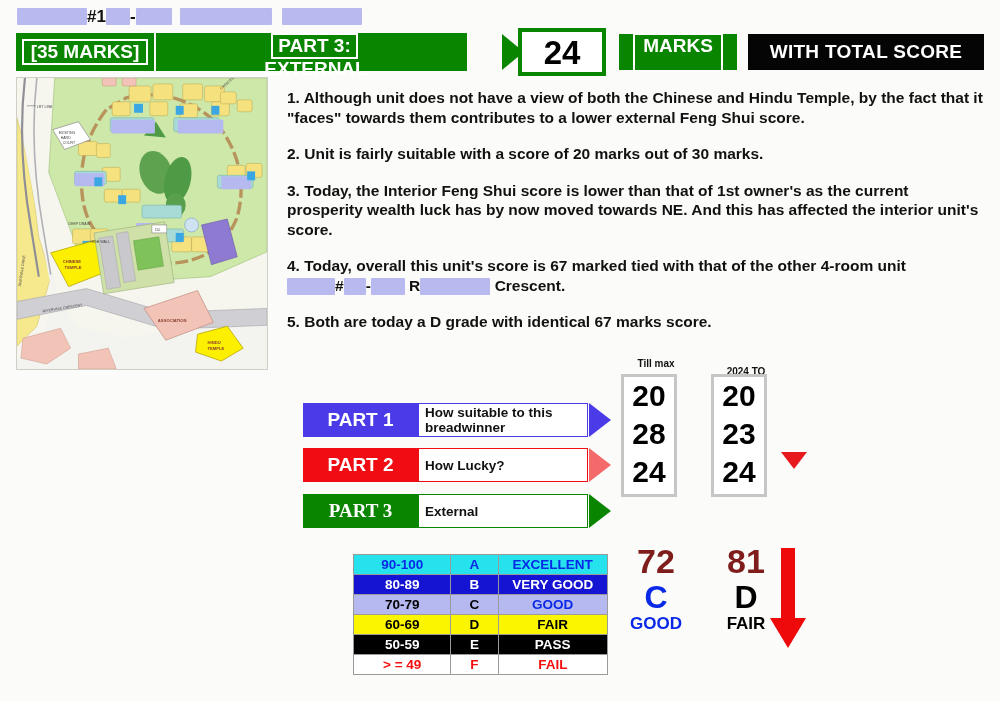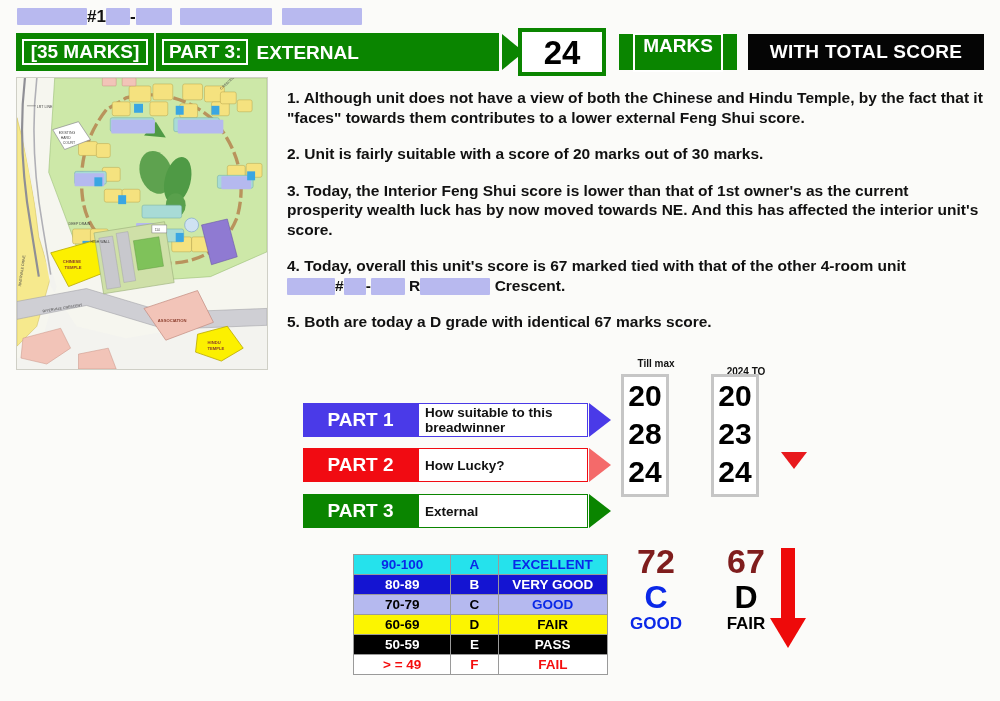--- a/index.html
+++ b/index.html
@@ -41,23 +41,23 @@
     display:flex;align-items:center;justify-content:center;
   }
   #marks-badge .inner{
     border:2px solid #ffffff;
     color:#fff;font-size:19px;font-weight:bold;
     padding:1px 7px 2px 7px;
     line-height:19px;
   }
   #part-band{
     position:absolute;left:140px;top:0;
-    width:343px;height:38px;
+    width:311px;height:38px;
     background:#0a8500;
-    display:flex;align-items:center;
+    display:flex;align-items:center;flex-direction:column;
   }
   #part-tag{
     border:2px solid #ffffff;
     color:#fff;font-size:19px;font-weight:bold;
     margin-left:6px;padding:1px 5px 2px 5px;
     line-height:19px;
   }
   #part-title{
     color:#fff;font-size:19px;font-weight:bold;
     margin-left:8px;line-height:19px;
@@ -153,21 +153,21 @@
   }
   .part-arrow{
     position:absolute;left:286px;top:0;
     width:0;height:0;
     border-top:17px solid transparent;
     border-bottom:17px solid transparent;
   }
 
   .score-col{
     position:absolute;top:19px;
-    width:48px;height:123px;
+    width:56px;height:123px;
     background:#ffffff;
     border:3px solid #c6c6c6;
     box-sizing:border-box;
   }
   #col-2023{left:318px;}
   #col-2043{left:408px;}
   .score-cell{
     height:38px;width:100%;
     display:flex;align-items:center;justify-content:center;
     font-size:30px;font-weight:bold;color:#000;
@@ -396,21 +396,21 @@
     <div class="part-arrow" style="border-left:22px solid #4a3ae8;"></div>
   </div>
 
   <div class="part-row" style="top:93px;">
     <div class="part-tag" style="background:#f10b12;">PART 2</div>
     <div class="part-desc" style="border:1px solid #f10b12;">How Lucky?</div>
     <div class="part-arrow" style="border-left:22px solid #f46a6a;"></div>
   </div>
 
   <div class="part-row" style="top:139px;">
-    <div class="part-tag" style="background:#0a8500;">PART 3</div>
+    <div class="part-tag" style="background:#0a8500;font-family:Liberation Serif, serif;">PART 3</div>
     <div class="part-desc" style="border:1px solid #0a8500;">External</div>
     <div class="part-arrow" style="border-left:22px solid #0a8500;"></div>
   </div>
 
   <div class="score-col" id="col-2023">
     <div class="score-cell">20</div>
     <div class="score-cell">28</div>
     <div class="score-cell">24</div>
   </div>
 
@@ -420,21 +420,21 @@
     <div class="score-cell">24</div>
   </div>
   <div class="mini-red-tri"></div>
 
   <div class="total-stack" id="total-a">
     <div class="total-num">72</div>
     <div class="total-grade blue-txt">C</div>
     <div class="total-word blue-txt">GOOD</div>
   </div>
   <div class="total-stack" id="total-b">
-    <div class="total-num">67</div>
+    <div class="total-num">81</div>
     <div class="total-grade black-txt">D</div>
     <div class="total-word black-txt">FAIR</div>
   </div>
 
   <div id="big-arrow">
     <div class="shaft"></div>
     <div class="head"></div>
   </div>
 </div>
 

